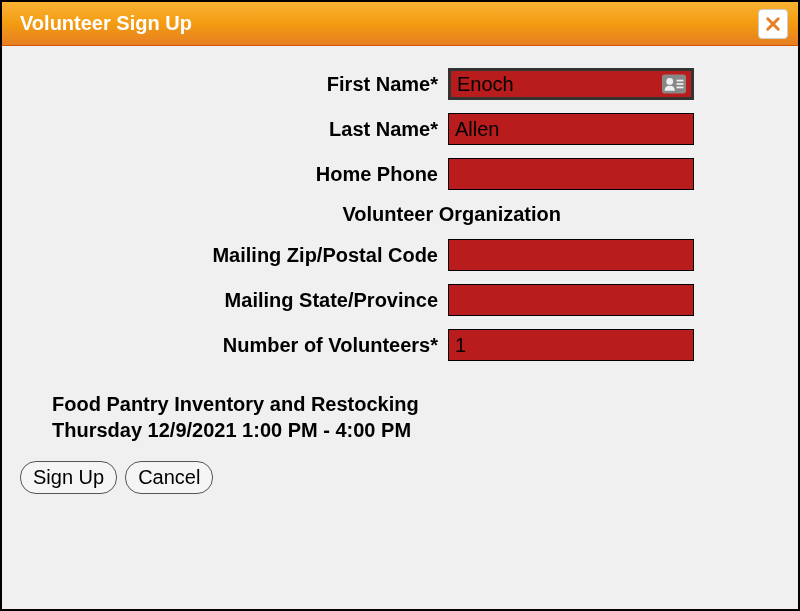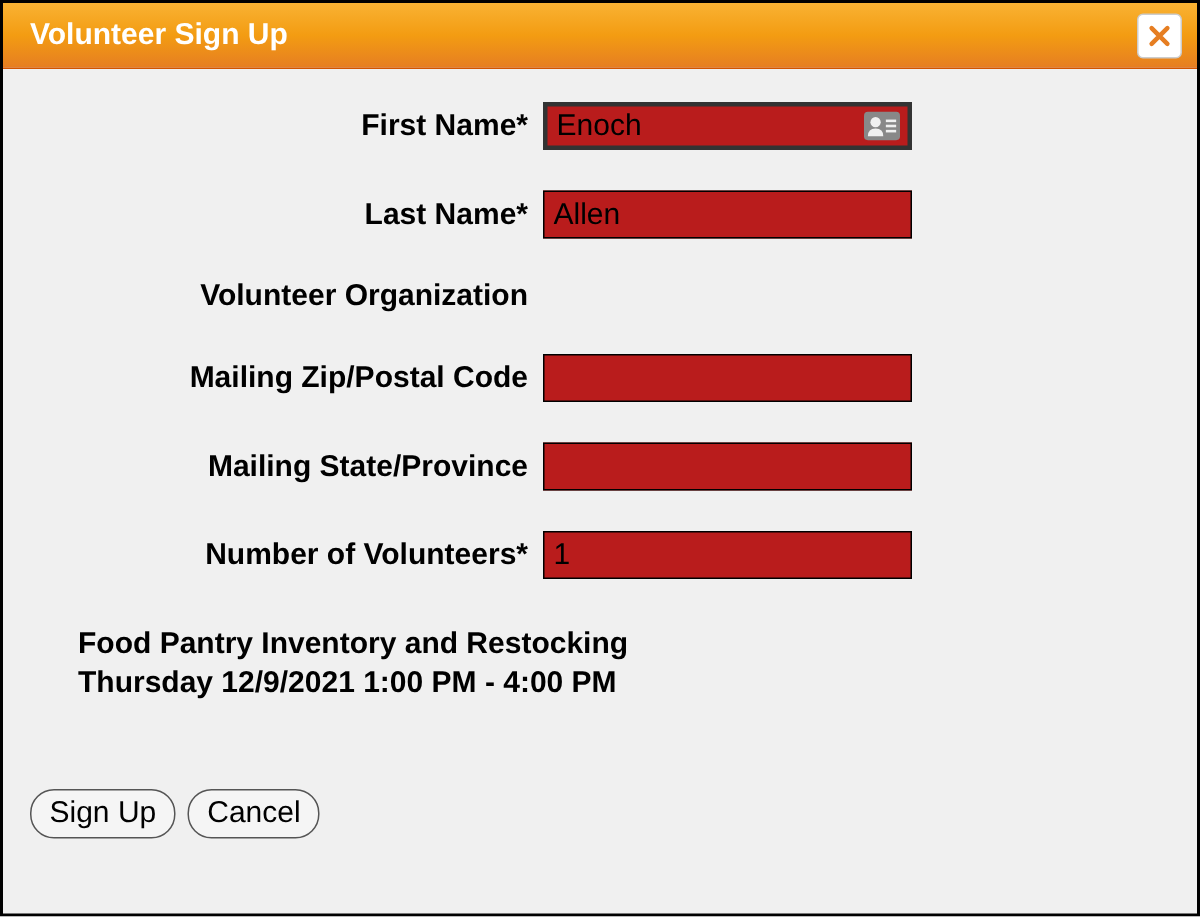--- a/index.html
+++ b/index.html
@@ -52,21 +52,22 @@
     }
     .content {
       flex: 1;
       padding: 22px 18px 18px 18px;
       display: flex;
       flex-direction: column;
     }
     .form-rows {
       display: flex;
       flex-direction: column;
-      gap: 27px;
+      gap: 13px;
+      align-items: center;
     }
     .form-row {
       display: flex;
       align-items: center;
     }
     .label-cell {
       width: 342px;
       text-align: right;
       font-size: 20px;
       font-weight: bold;
@@ -112,21 +113,20 @@
       gap: 8px;
     }
     .button-row button {
       font-size: 20px;
       padding: 4px 12px;
       border: 1.5px solid #555;
       background: #f5f5f5;
       border-radius: 16px;
       cursor: pointer;
       font-family: Arial, Helvetica, sans-serif;
-      margin-top: 40px;
     }
   </style>
 </head>
 <body>
 
 <div class="dialog">
   <div class="titlebar">
     <span class="titlebar-title">Volunteer Sign Up</span>
     <div class="close-btn">
       <svg viewBox="0 0 24 24">
@@ -155,20 +155,26 @@
 
       <div class="form-row">
         <div class="label-cell">Last Name*</div>
         <div class="input-cell">
           <input type="text" value="Allen" style="">
         </div>
       </div>
 
 
 
+      <div class="form-row">
+        <div class="label-cell">Home Phone</div>
+        <div class="input-cell">
+          <input type="text" value="" style="">
+        </div>
+      </div>
 
       <div class="form-row">
         <div class="label-cell">Volunteer Organization</div>
       </div>
 
       <div class="form-row">
         <div class="label-cell">Mailing Zip/Postal Code</div>
         <div class="input-cell">
           <input type="text" value="" style="">
         </div>

